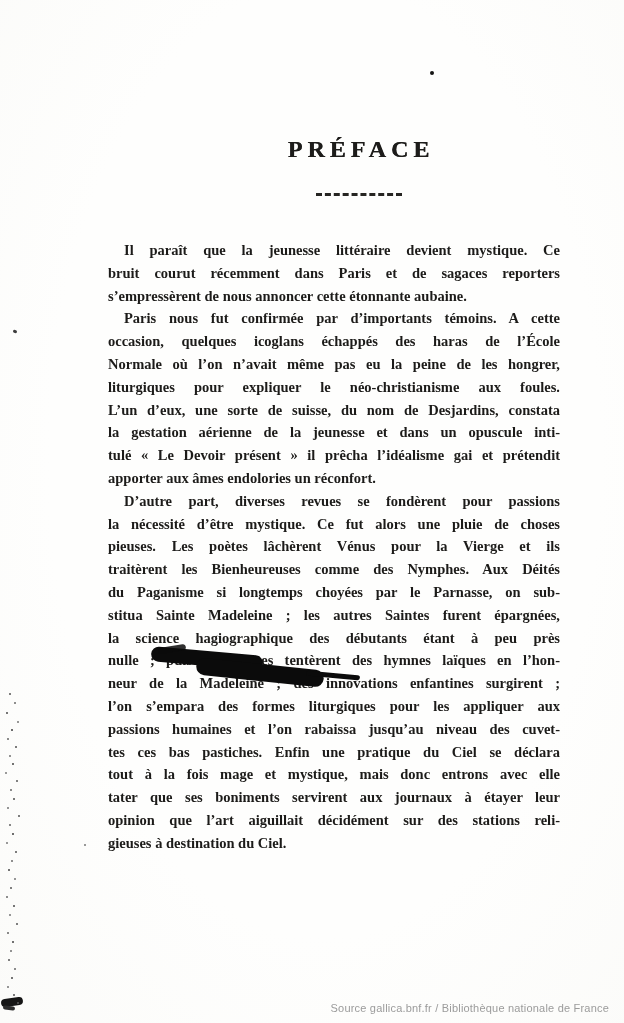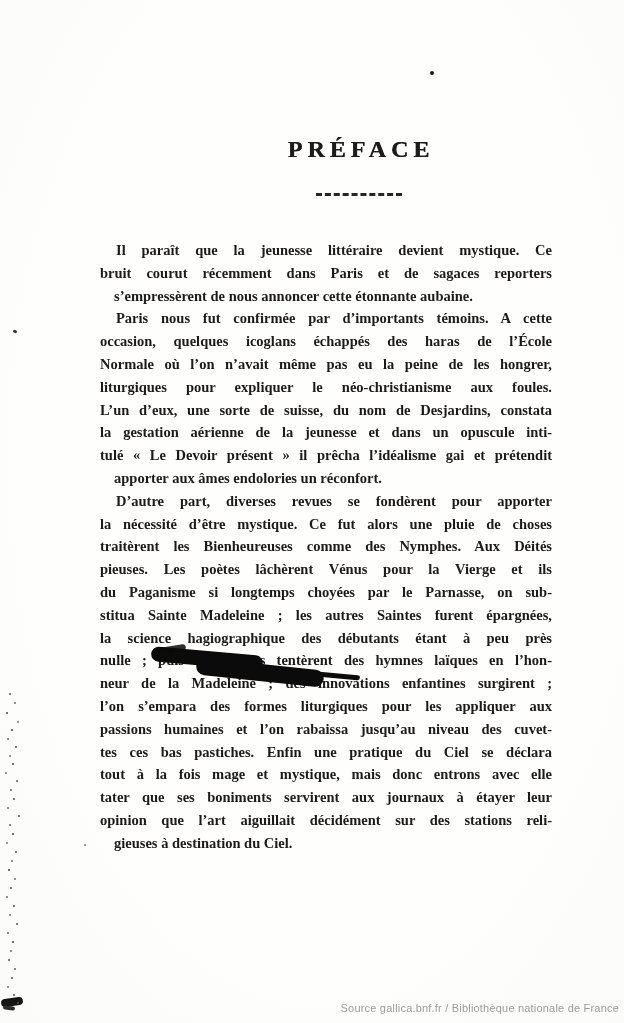--- a/index.html
+++ b/index.html
@@ -28,36 +28,36 @@
   }
   .divider{
     position:absolute;
     top:193px;left:316px;
     width:86px;height:0;
     border-top:3px dashed #262522;
   }
   
   .text-block{
     position:absolute;
-    left:100px;top:239px;
+    left:108px;top:239px;
     width:452px;
     color:#1c1b19;
     font-size:14.5px;
     font-weight:700;
     line-height:22.8px;
   }
   .line{
     text-align:justify;
     text-align-last:justify;
     white-space:nowrap;
     height:22.8px;
     overflow:visible;
   }
   .line.indent{padding-left:16px;box-sizing:border-box;}
-  .line.last{text-align:left;text-align-last:left;margin-left:14px;}
+  .line.last{text-align:left;text-align-last:left;}
   
   .blot{position:absolute;background:#0b0b0b;}
   .blot.a{left:151px;top:651px;width:112px;height:15px;border-radius:8px;transform:rotate(5deg);}
   .blot.b{left:196px;top:664px;width:128px;height:17px;border-radius:9px;transform:rotate(6deg);}
   .blot.c{left:306px;top:673px;width:54px;height:5px;border-radius:3px;transform:rotate(5deg);}
   .blot.d{left:158px;top:646px;width:28px;height:6px;border-radius:3px;transform:rotate(-9deg);opacity:.85;}
   
   .dot{position:absolute;border-radius:50%;background:#141414;}
   .dot.top{left:430px;top:71px;width:4px;height:4px;}
   .dot.leftmid{left:13px;top:330px;width:4px;height:3px;background:#3c3c3c;transform:rotate(20deg);border-radius:2px;}
@@ -78,21 +78,21 @@
       15px 851px 0 #525252, 11px 860px 0 #6b6b6b, 8px 869px 0 #464646,
       14px 878px 0 #747474, 10px 887px 0 #575757, 6px 896px 0 #686868,
       13px 905px 0 #494949, 9px 914px 0 #767676, 16px 923px 0 #545454,
       7px 932px 0 #646464, 12px 941px 0 #434343, 10px 950px 0 #717171,
       8px 959px 0 #565656, 14px 968px 0 #676767, 11px 977px 0 #484848,
       7px 986px 0 #757575, 13px 994px 0 #515151, 17px 1002px 0 #5e5e5e;
   }
   
   .watermark{
     position:absolute;
-    right:5px;top:1002px;
+    right:15px;top:1002px;
     font-family:"Liberation Sans","DejaVu Sans",sans-serif;
     font-size:11px;
     letter-spacing:0.2px;
     color:#9b9b9b;
   }
 </style>
 </head>
 <body>
 
 <div class="page">
@@ -106,24 +106,24 @@
       <div class="line">bruit courut récemment dans Paris et de sagaces reporters</div>
       <div class="line last">s’empressèrent de nous annoncer cette étonnante aubaine.</div>
       <div class="line indent">Paris nous fut confirmée par d’importants témoins. A cette</div>
       <div class="line">occasion, quelques icoglans échappés des haras de l’École</div>
       <div class="line">Normale où l’on n’avait même pas eu la peine de les hongrer,</div>
       <div class="line">liturgiques pour expliquer le néo-christianisme aux foules.</div>
       <div class="line">L’un d’eux, une sorte de suisse, du nom de Desjardins, constata</div>
       <div class="line">la gestation aérienne de la jeunesse et dans un opuscule inti-</div>
       <div class="line">tulé « Le Devoir présent » il prêcha l’idéalisme gai et prétendit</div>
       <div class="line last">apporter aux âmes endolories un réconfort.</div>
-      <div class="line indent">D’autre part, diverses revues se fondèrent pour apporter</div>
+      <div class="line indent">D’autre part, diverses revues se fondèrent pour passions</div>
       <div class="line">la nécessité d’être mystique. Ce fut alors une pluie de choses</div>
+      <div class="line">pieuses. Les poètes lâchèrent Vénus pour la Vierge et ils</div>
       <div class="line">traitèrent les Bienheureuses comme des Nymphes. Aux Déités</div>
-      <div class="line">pieuses. Les poètes lâchèrent Vénus pour la Vierge et ils</div>
       <div class="line">du Paganisme si longtemps choyées par le Parnasse, on sub-</div>
       <div class="line">stitua Sainte Madeleine ; les autres Saintes furent épargnées,</div>
       <div class="line">la science hagiographique des débutants étant à peu près</div>
       <div class="line">nulle ; puis des poètes tentèrent des hymnes laïques en l’hon-</div>
       <div class="line">neur de la Madeleine ; des innovations enfantines surgirent ;</div>
       <div class="line">l’on s’empara des formes liturgiques pour les appliquer aux</div>
       <div class="line">passions humaines et l’on rabaissa jusqu’au niveau des cuvet-</div>
       <div class="line">tes ces bas pastiches. Enfin une pratique du Ciel se déclara</div>
       <div class="line">tout à la fois mage et mystique, mais donc entrons avec elle</div>
       <div class="line">tater que ses boniments servirent aux journaux à étayer leur</div>

